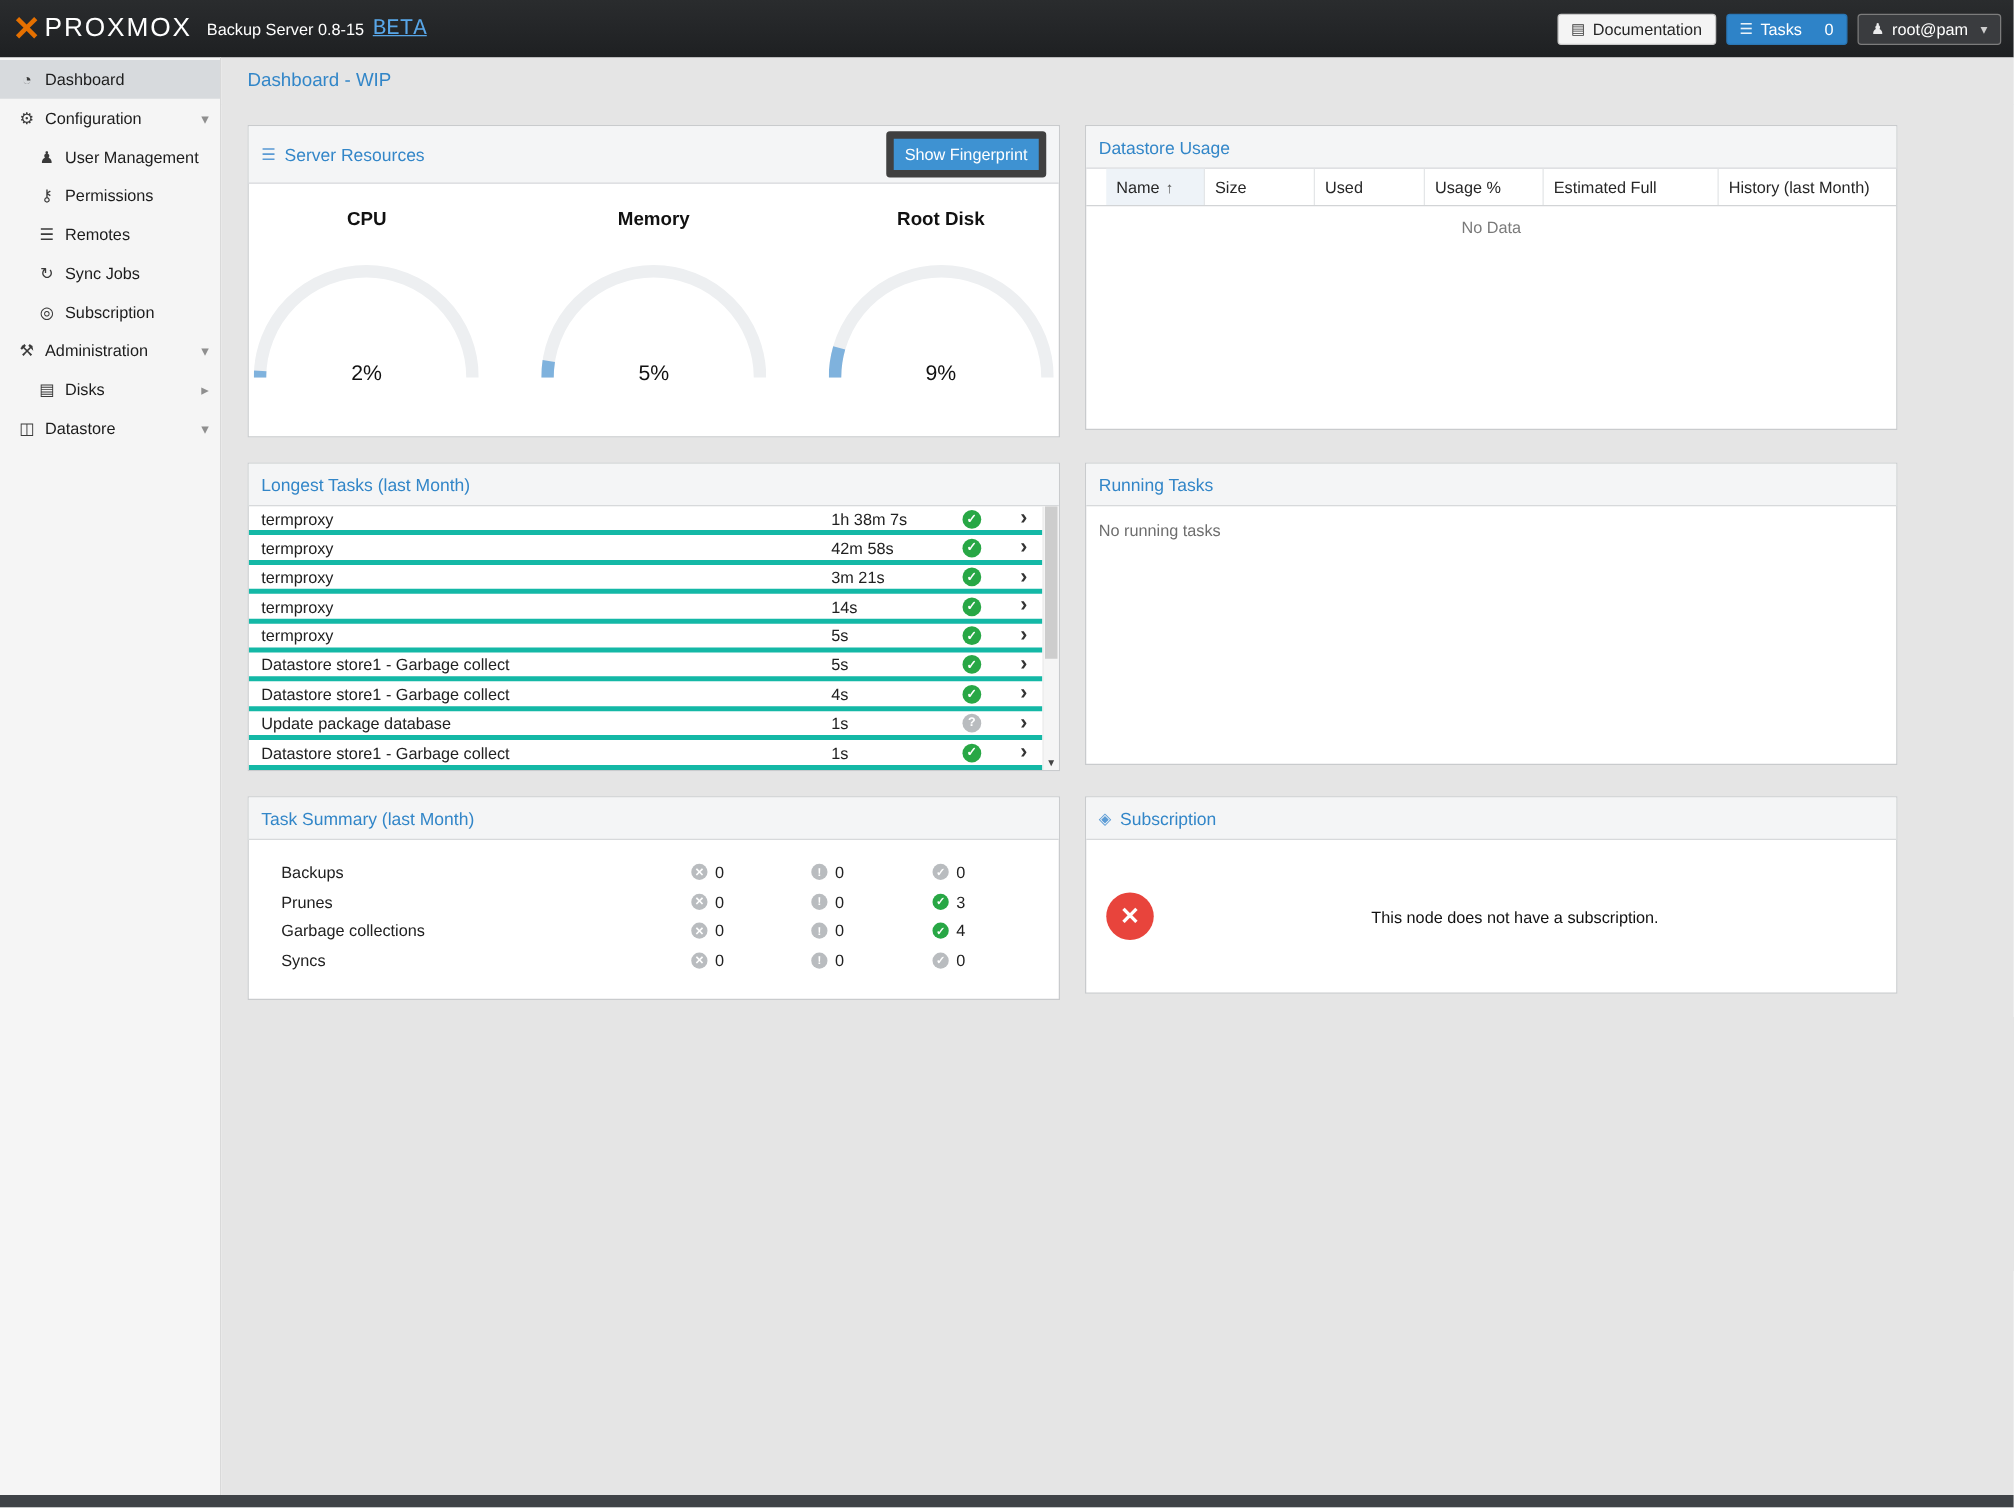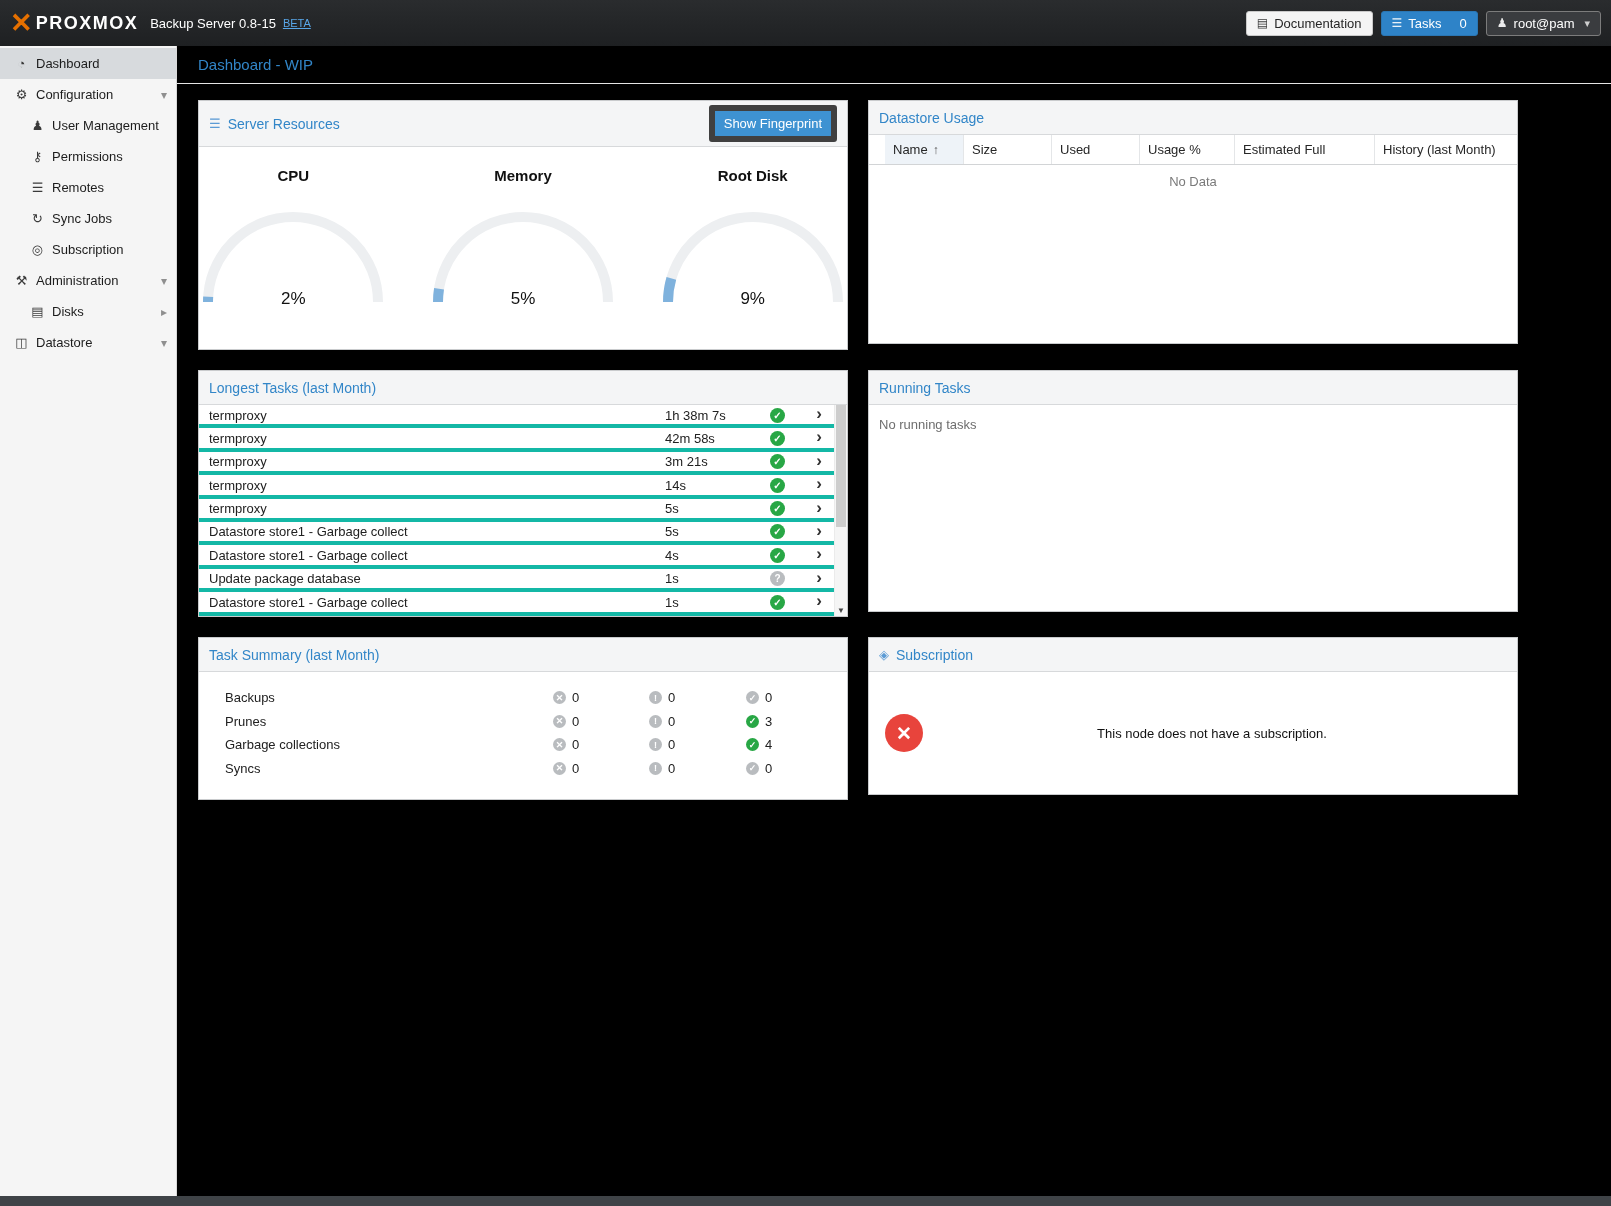--- a/index.html
+++ b/index.html
@@ -3,43 +3,43 @@
 <meta charset="utf-8">
 <style>
   * { box-sizing: border-box; margin: 0; padding: 0; }
   html, body { width: 1611px; height: 1206px; overflow: hidden; }
   body { font-family: "Liberation Sans", sans-serif; font-size: 13px; color: #212121; background: #fff; position: relative; }
 
   
   .topbar { position: absolute; top: 0; left: 0; right: 0; height: 46px; background: linear-gradient(#2a2c2e, #1e2022); display: flex; align-items: center; padding: 0 10px; }
   .logo { display: flex; align-items: center; margin-right: 12px; }
   .logo-x { color: #e57000; font-size: 27px; font-weight: bold; margin-right: 3px; line-height: 1; }
-  .logo-text { color: #ffffff; font-size: 18px; font-weight: bold; letter-spacing: 1.5px; }
+  .logo-text { color: #ffffff; font-size: 21px; font-weight: normal; letter-spacing: 1.5px; }
   .tb-subtitle { color: #ffffff; font-size: 13px; margin-right: 7px; }
-  .tb-beta { color: #58a6e8; font-size: 11px; text-decoration: underline; cursor: pointer; }
+  .tb-beta { color: #58a6e8; font-size: 18px; text-decoration: underline; cursor: pointer; font-family: Liberation Mono, monospace; }
   .tb-right { margin-left: auto; display: flex; align-items: center; gap: 8px; }
   .tb-btn { display: flex; align-items: center; gap: 6px; height: 25px; padding: 0 10px; border-radius: 3px; font-size: 13px; cursor: pointer; font-family: inherit; }
   .tb-doc { background: #f4f4f4; color: #262626; border: 1px solid #c9c9c9; }
   .tb-tasks { background: #2e83c8; color: #fff; border: 1px solid #2a76b4; }
   .tb-count { margin-left: 12px; }
   .tb-user { background: #3a3c3f; color: #fff; border: 1px solid #7c7c7c; }
   .tb-ic { font-size: 12px; opacity: .9; }
   .tb-caret { font-size: 11px; color: #cfcfcf; margin-left: 4px; }
 
   
   .sidebar { position: absolute; top: 46px; left: 0; width: 177px; bottom: 10px; background: #f5f5f5; border-right: 1px solid #d9d9d9; padding-top: 2px; }
   .nav-item { position: relative; height: 31px; display: flex; align-items: center; padding-left: 12px; cursor: pointer; color: #1c1c1c; }
   .nav-item.ind { padding-left: 28px; }
   .nav-item.sel { background: #d7dadd; }
   .nav-icon { width: 19px; font-size: 13px; color: #3a3a3a; text-align: center; margin-right: 5px; flex: 0 0 auto; }
   .nav-label { white-space: nowrap; }
   .nav-caret { position: absolute; right: 9px; color: #8f8f8f; font-size: 12px; }
 
   
-  .main { position: absolute; top: 46px; left: 177px; right: 0; bottom: 10px; background: #000000; overflow: hidden; }
+  .main { position: absolute; top: 46px; left: 177px; right: 0; bottom: 10px; background: #e5e5e5; overflow: hidden; }
   .page-title-bar { height: 38px; display: flex; align-items: center; padding-left: 21px; border-bottom: 1px solid #e5e5e5; }
   .page-title { color: #3286c8; font-size: 15px; }
   .content-grid { padding: 16px 20px 0 21px; display: grid; grid-template-columns: 650px 650px; gap: 20px; align-items: start; }
 
   .panel { border: 1px solid #c9cbcd; background: #fff; }
   .panel-h { display: flex; align-items: center; gap: 7px; min-height: 34px; padding: 4px 10px; background: #f4f5f6; border-bottom: 1px solid #d7d9db; color: #3286c8; font-size: 14px; }
   .ph-ic { font-size: 13px; color: #5b9bd5; }
   .btn-blue { margin-left: auto; background: #3e92d2; border: 6px solid #404040; color: #fff; font-size: 13px; padding: 5px 9px; border-radius: 3px; cursor: pointer; font-family: inherit; }
 
   

